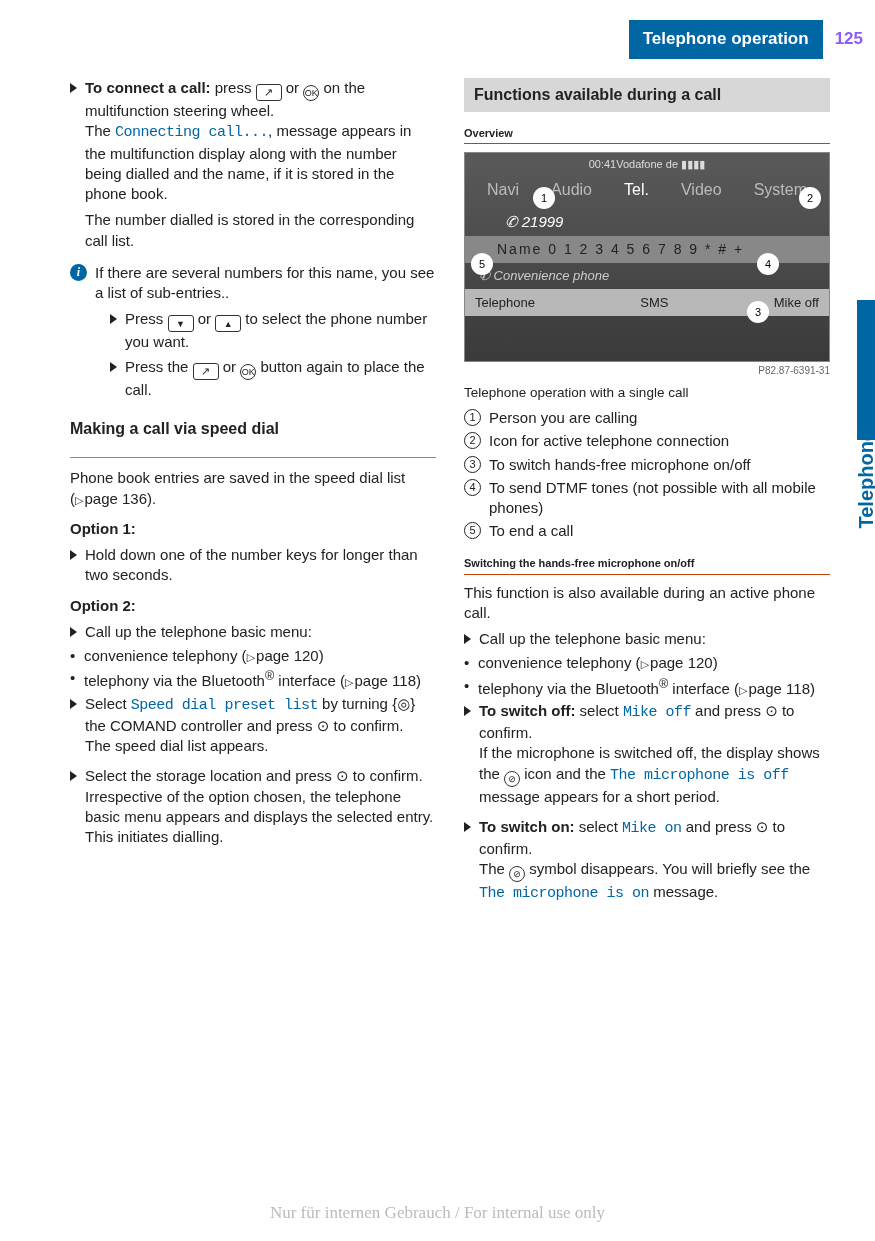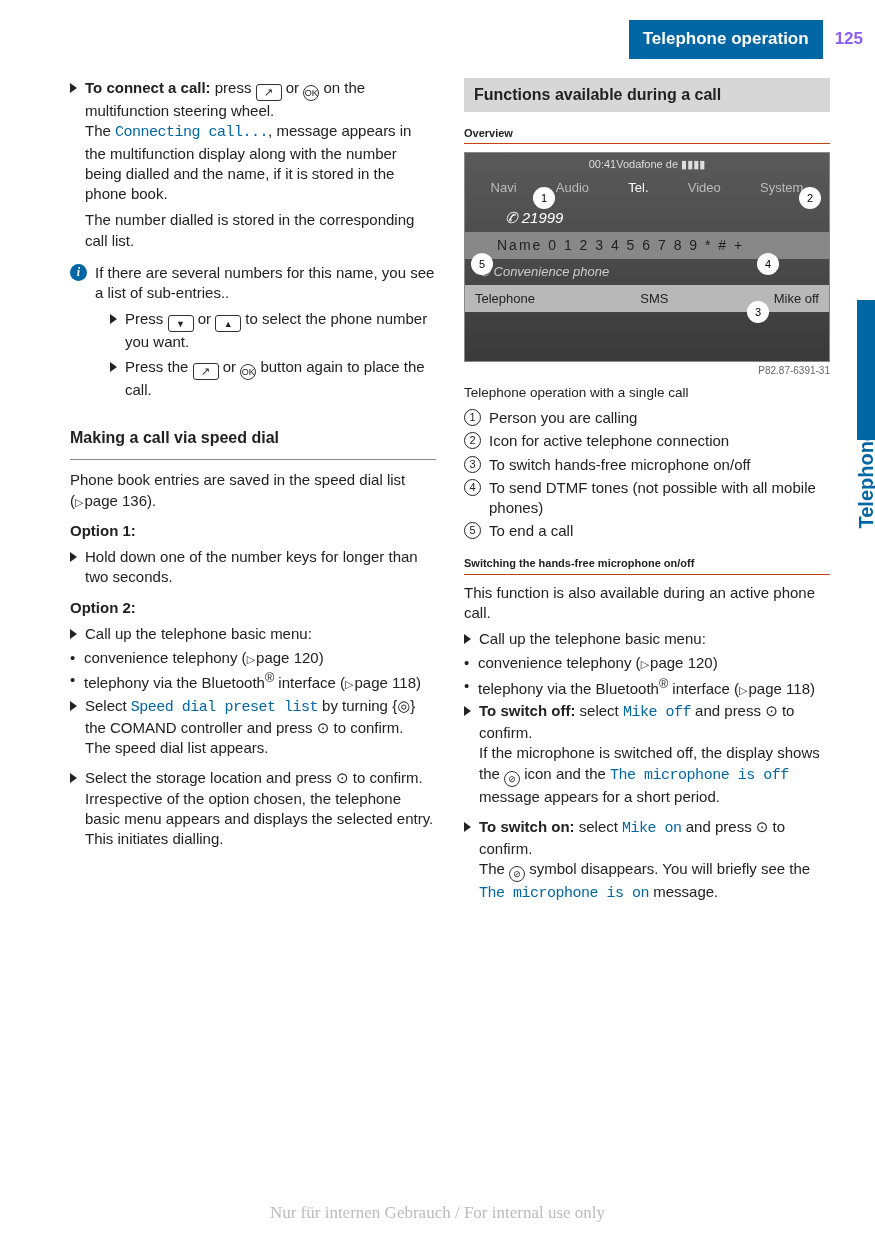--- a/index.html
+++ b/index.html
@@ -82,22 +82,22 @@
     font-size: 12px;
     text-align: center;
     line-height: 17px;
     margin: 1px 8px 0 0;
     font-family: Georgia, serif;
   }
   .section-h {
     font-weight: bold;
     font-size: 16px;
     border-bottom: 1px solid #888;
-    padding-bottom: 11px;
-    margin: 27px 0 10px 0;
+    padding-bottom: 18px;
+    margin: 18px 0 10px 0;
   }
   .subsection-h {
     font-weight: bold;
     font-size: 11px;
     border-bottom: 1px solid #c2410c;
     padding-bottom: 3px;
     margin: 14px 0 8px 0;
   }
   .block-h {
     background: #d7d7d7;
@@ -158,21 +158,21 @@
     width: 100%;
     height: 210px;
     background: linear-gradient(#5a5a5a,#3a3a3a);
     border: 1px solid #888;
     position: relative;
     color: #ddd;
     font-size: 13px;
     overflow: hidden;
   }
   .ss-top { display:flex; justify-content:center; padding:4px 8px; font-size:11px; }
-  .ss-tabs { display:flex; justify-content:space-around; padding:3px 6px; font-size:13px; color:#bbb; }
+  .ss-tabs { display:flex; justify-content:space-around; padding:3px 6px; font-size:16px; color:#bbb; }
   .ss-tabs .active { color:#fff; }
   .ss-mid { padding:8px 14px 4px 40px; font-style:italic; font-size:15px; color:#fff;}
   .ss-name { background:#888; color:#222; padding:4px 32px; font-size:14px; letter-spacing:2px;}
   .ss-conv { padding:4px 14px; font-style:italic; color:#ccc; font-size:13px;}
   .ss-bot { background:#b8b8b8; color:#222; display:flex; justify-content:space-between; padding:5px 10px; font-size:13px;}
   .ss-call { position:absolute; width:22px;height:22px;border-radius:50%;background:#fff;color:#000;font-size:11px;display:flex;align-items:center;justify-content:center;}
   .para { margin-bottom: 6px; }
   .footer-watermark {
     position: absolute;
     bottom: 16px;

